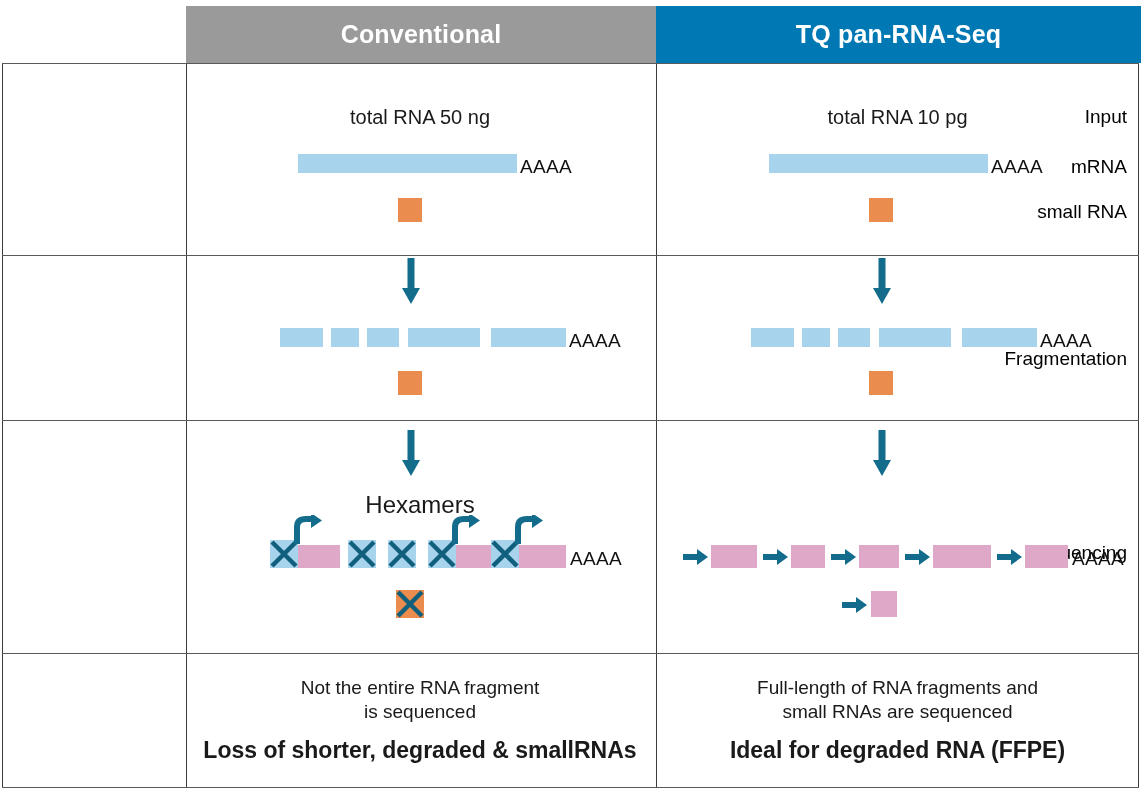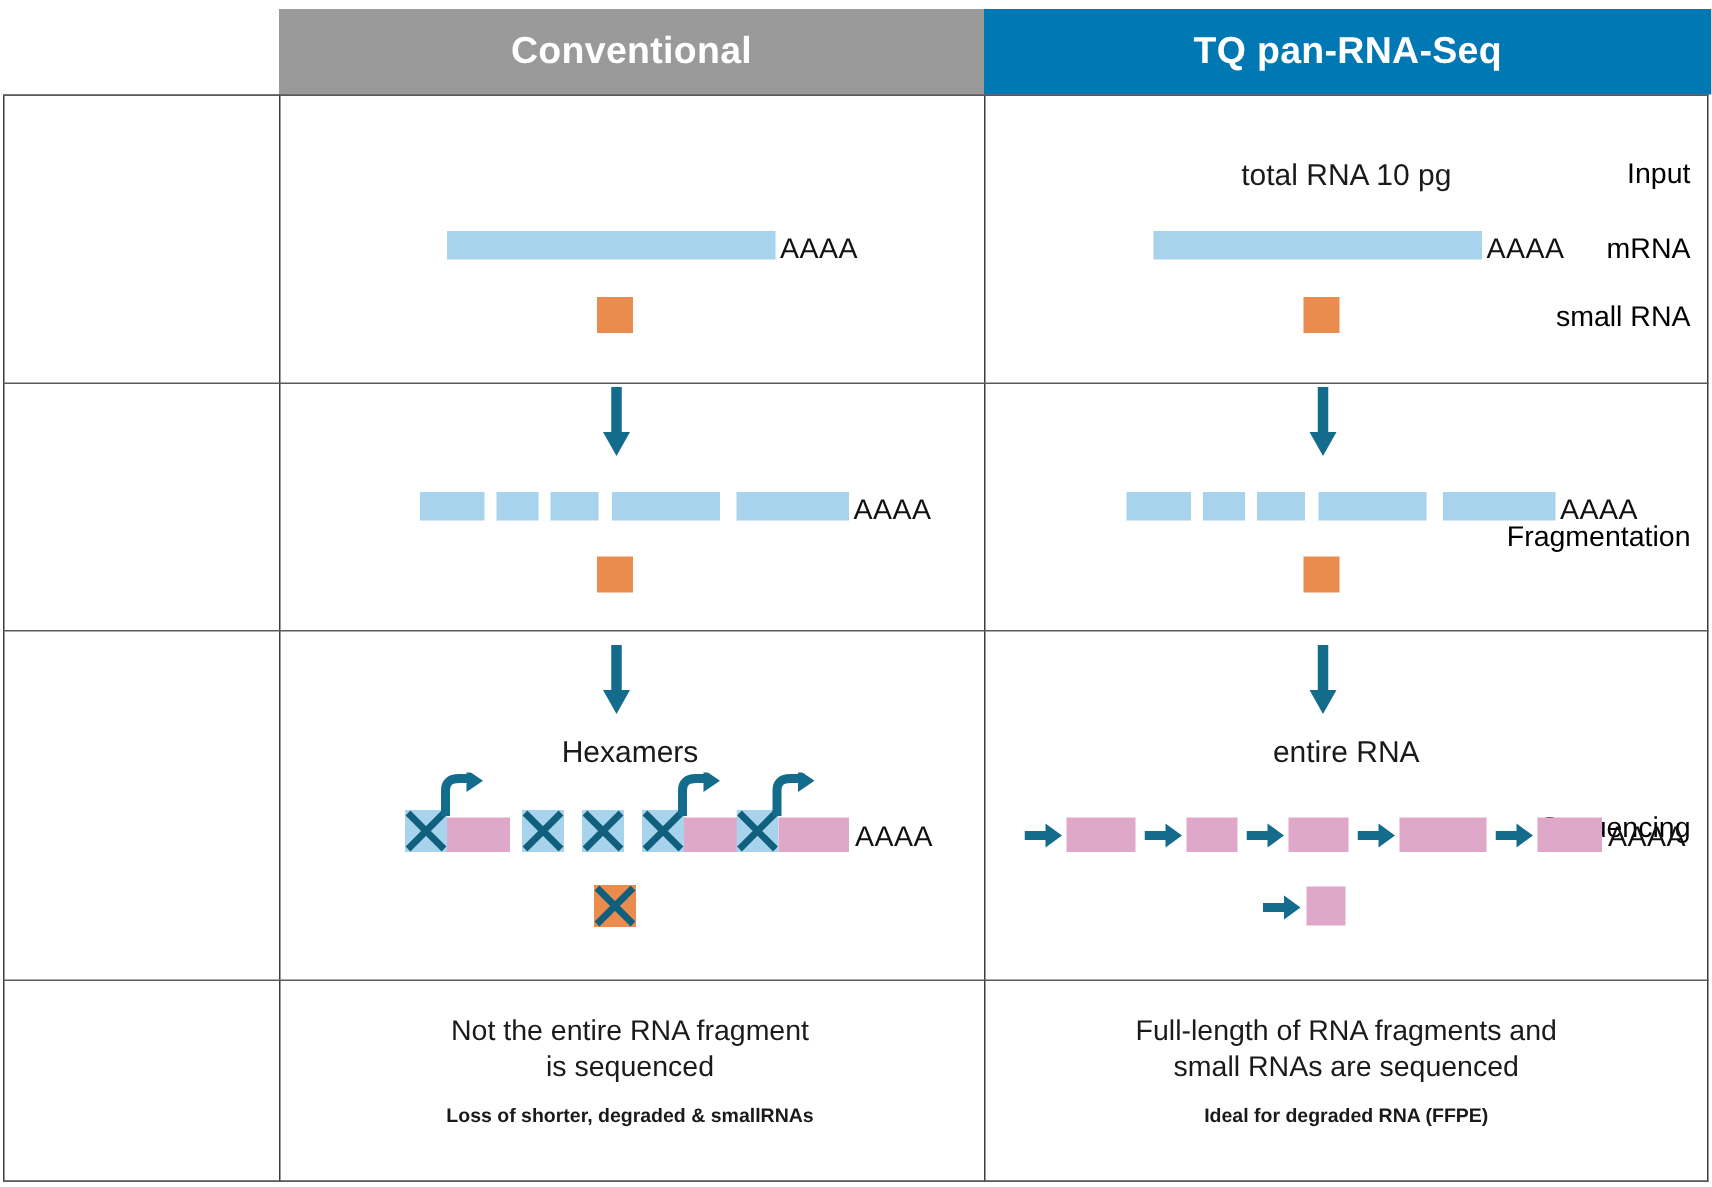--- a/index.html
+++ b/index.html
@@ -65,23 +65,23 @@
   .dnarrow { position: absolute; }
 
   
   .hexX { position: absolute; }
 
   
   .concl {
     position: absolute; text-align: center; font-size: 19px;
     color: #1a1a1a; line-height: 1.3;
   }
-  .concl.bold { font-weight: bold; font-size: 13px; }
-
-  .label-sub { position: absolute; text-align: center; font-size: 20px; color: #1a1a1a; }
+  .concl.bold { font-weight: bold; font-size: 23px; }
+
+  .label-sub { position: absolute; text-align: center; font-size: 24px; color: #1a1a1a; }
 </style>
 </head>
 <body>
 
 <div class="page">
 
   <div class="hdr hdr-conv">
     <span>Conventional</span>
   </div>
   <div class="hdr hdr-tq">
@@ -98,20 +98,21 @@
     <div class="hline h-3"></div>
     <div class="hline h-bot"></div>
   </div>
 
   <div class="rowlabel" style="top:105px;">Input</div>
   <div class="rowlabel" style="top:155px;">mRNA</div>
   <div class="rowlabel" style="top:200px;">small RNA</div>
   <div class="rowlabel" style="top:347px;">Fragmentation</div>
   <div class="rowlabel" style="top:541px;">Sequencing</div>
 
+  <div class="celltext conv-col" style="top:105px;">total RNA 50 ng</div>
   <div class="celltext tq-col" style="top:105px;">total RNA 10 pg</div>
 
   <div class="bar" style="left:298px; top:154px; width:219px; height:19px;"></div>
   <div class="aaaa" style="left:520px; top:157px;">AAAA</div>
   <div class="sq-orange" style="left:398px; top:198px; width:24px; height:24px;"></div>
 
   <div class="bar" style="left:769px; top:154px; width:219px; height:19px;"></div>
   <div class="aaaa" style="left:991px; top:157px;">AAAA</div>
   <div class="sq-orange" style="left:869px; top:198px; width:24px; height:24px;"></div>
 
@@ -147,21 +148,20 @@
       <path d="M7.5 0 h7 v30 h5.5 L11 46 L2 30 h5.5 Z" fill="#136c8c"></path>
     </svg>
   </div>
   <div class="dnarrow" style="left:871px; top:430px;">
     <svg width="22" height="48" viewBox="0 0 22 48">
       <path d="M7.5 0 h7 v30 h5.5 L11 46 L2 30 h5.5 Z" fill="#136c8c"></path>
     </svg>
   </div>
 
   <div class="label-sub conv-col" style="top:491px;">Hexamers</div>
-  <div class="label-sub tq-col" style="top:491px;">entire RNA</div>
 
   <div class="hexX" style="left:270px; top:540px;">
     <svg width="28" height="28" viewBox="0 0 28 28">
       <rect x="0" y="0" width="28" height="28" fill="#a8d3ec"></rect>
       <path d="M2 2 L26 26 M26 2 L2 26" stroke="#0f5f7d" stroke-width="4.5" fill="none"></path>
     </svg>
   </div>
   <div class="pinkbar" style="left:298px; top:545px; width:42px; height:23px;"></div>
   <div class="hexX" style="left:292px; top:515px;">
     <svg width="32" height="30" viewBox="0 0 32 30">

